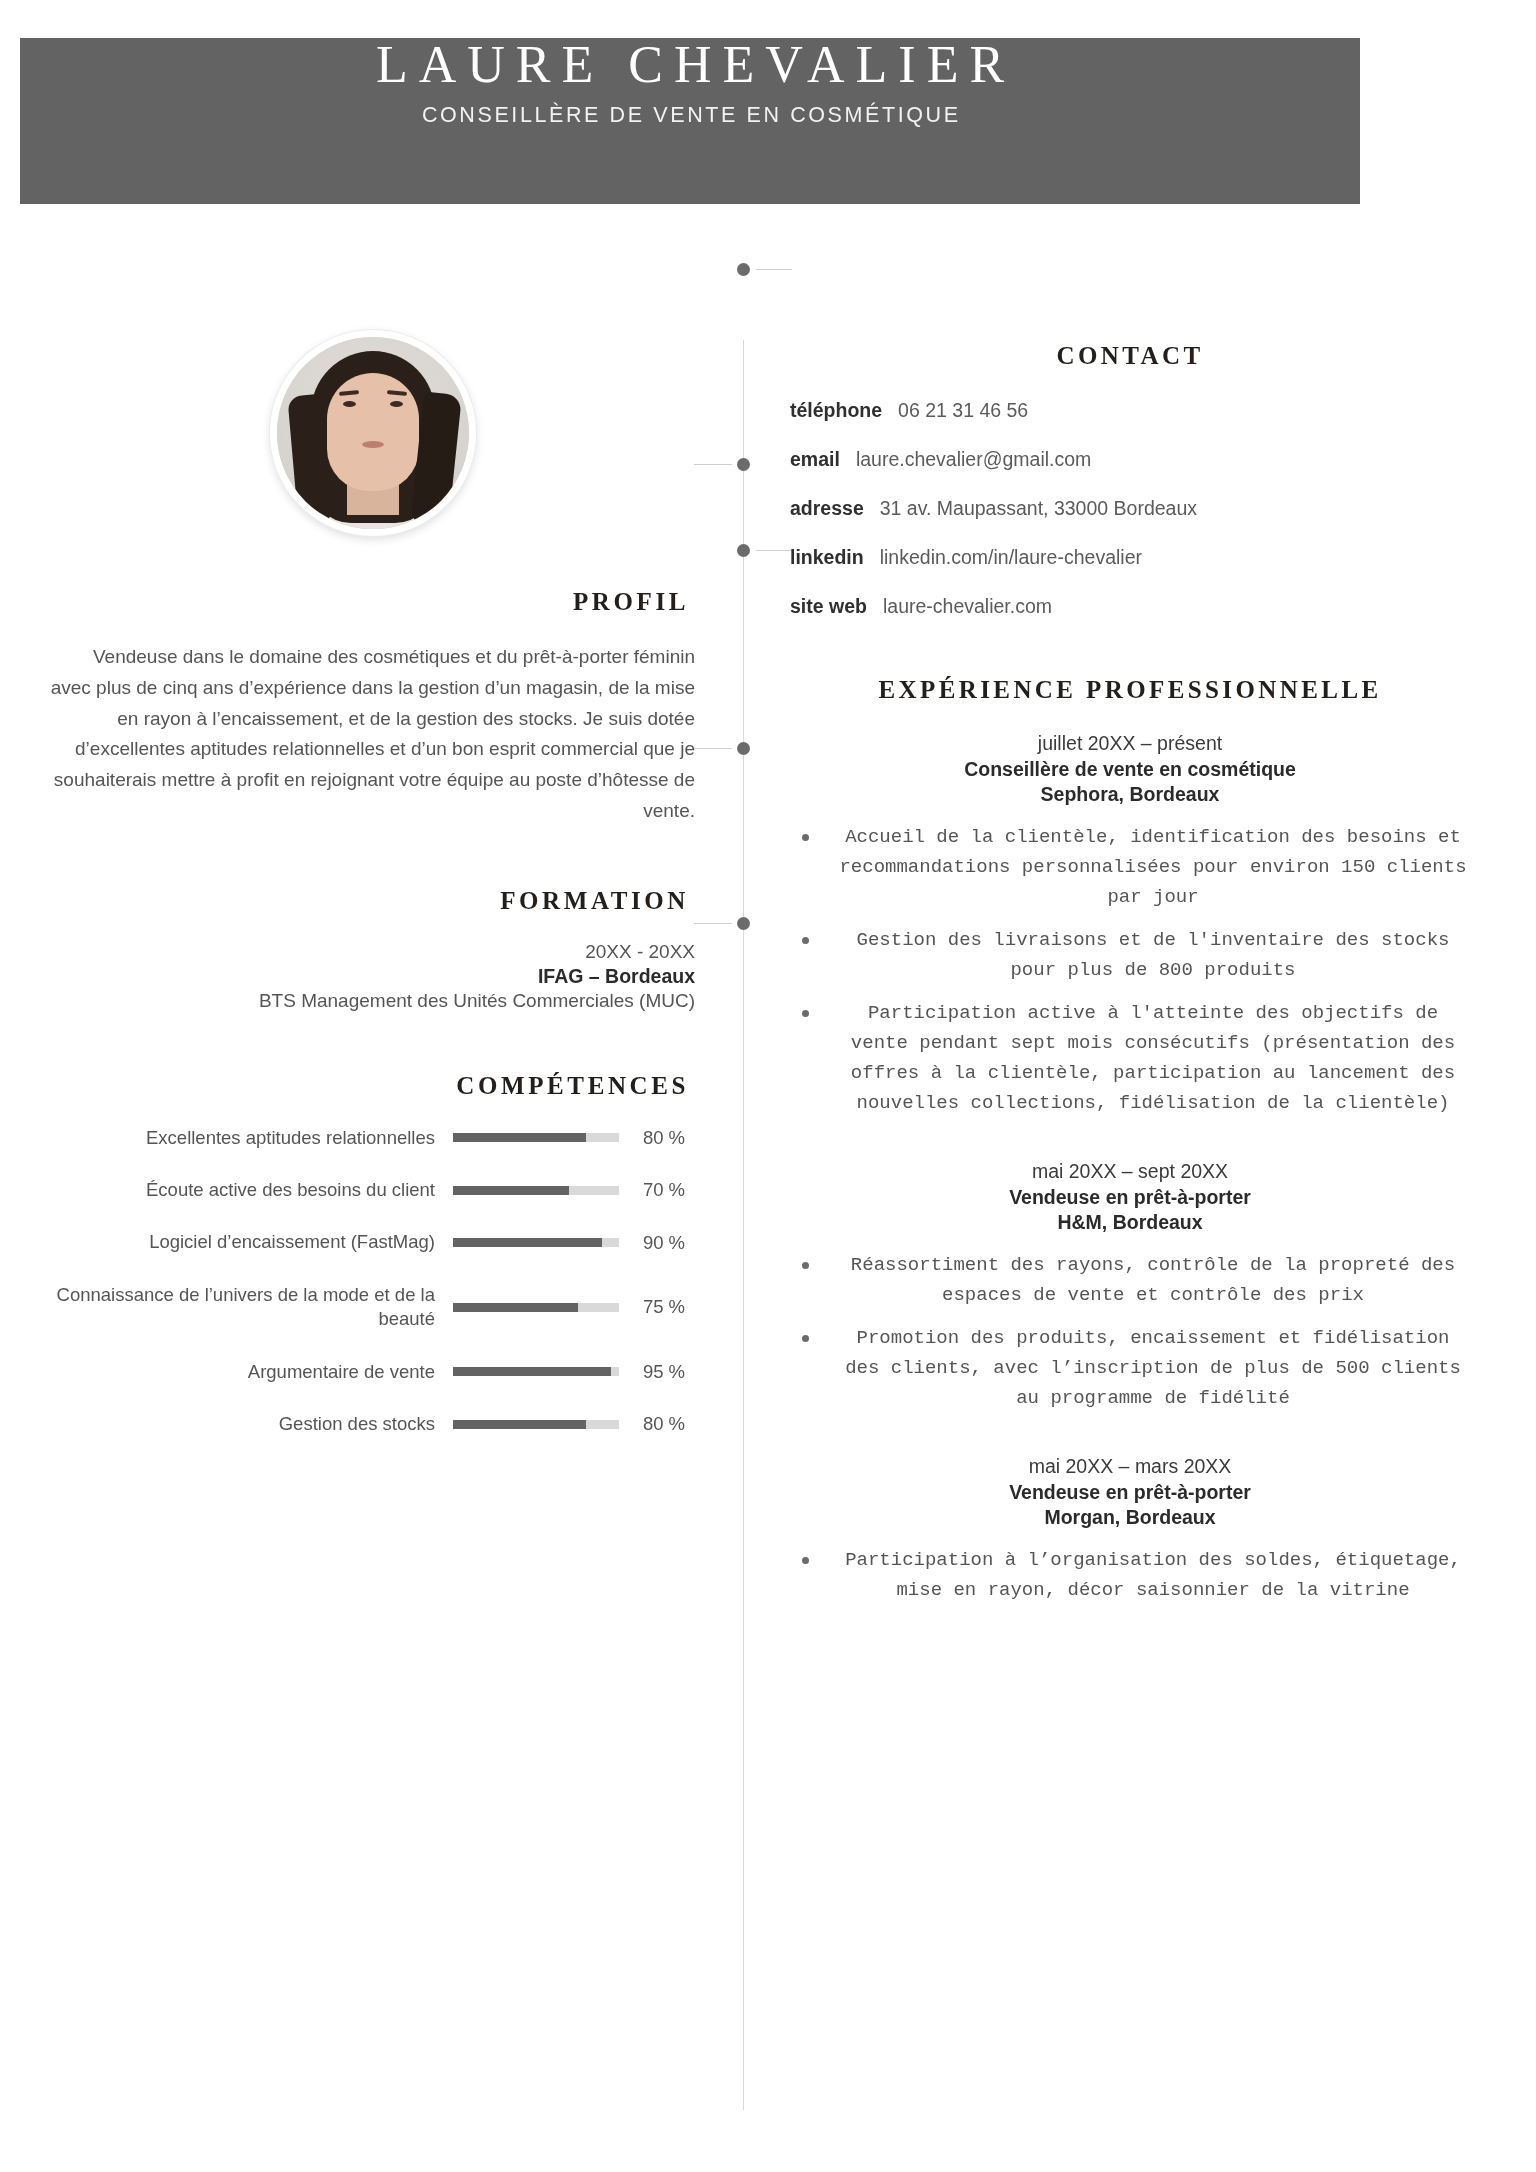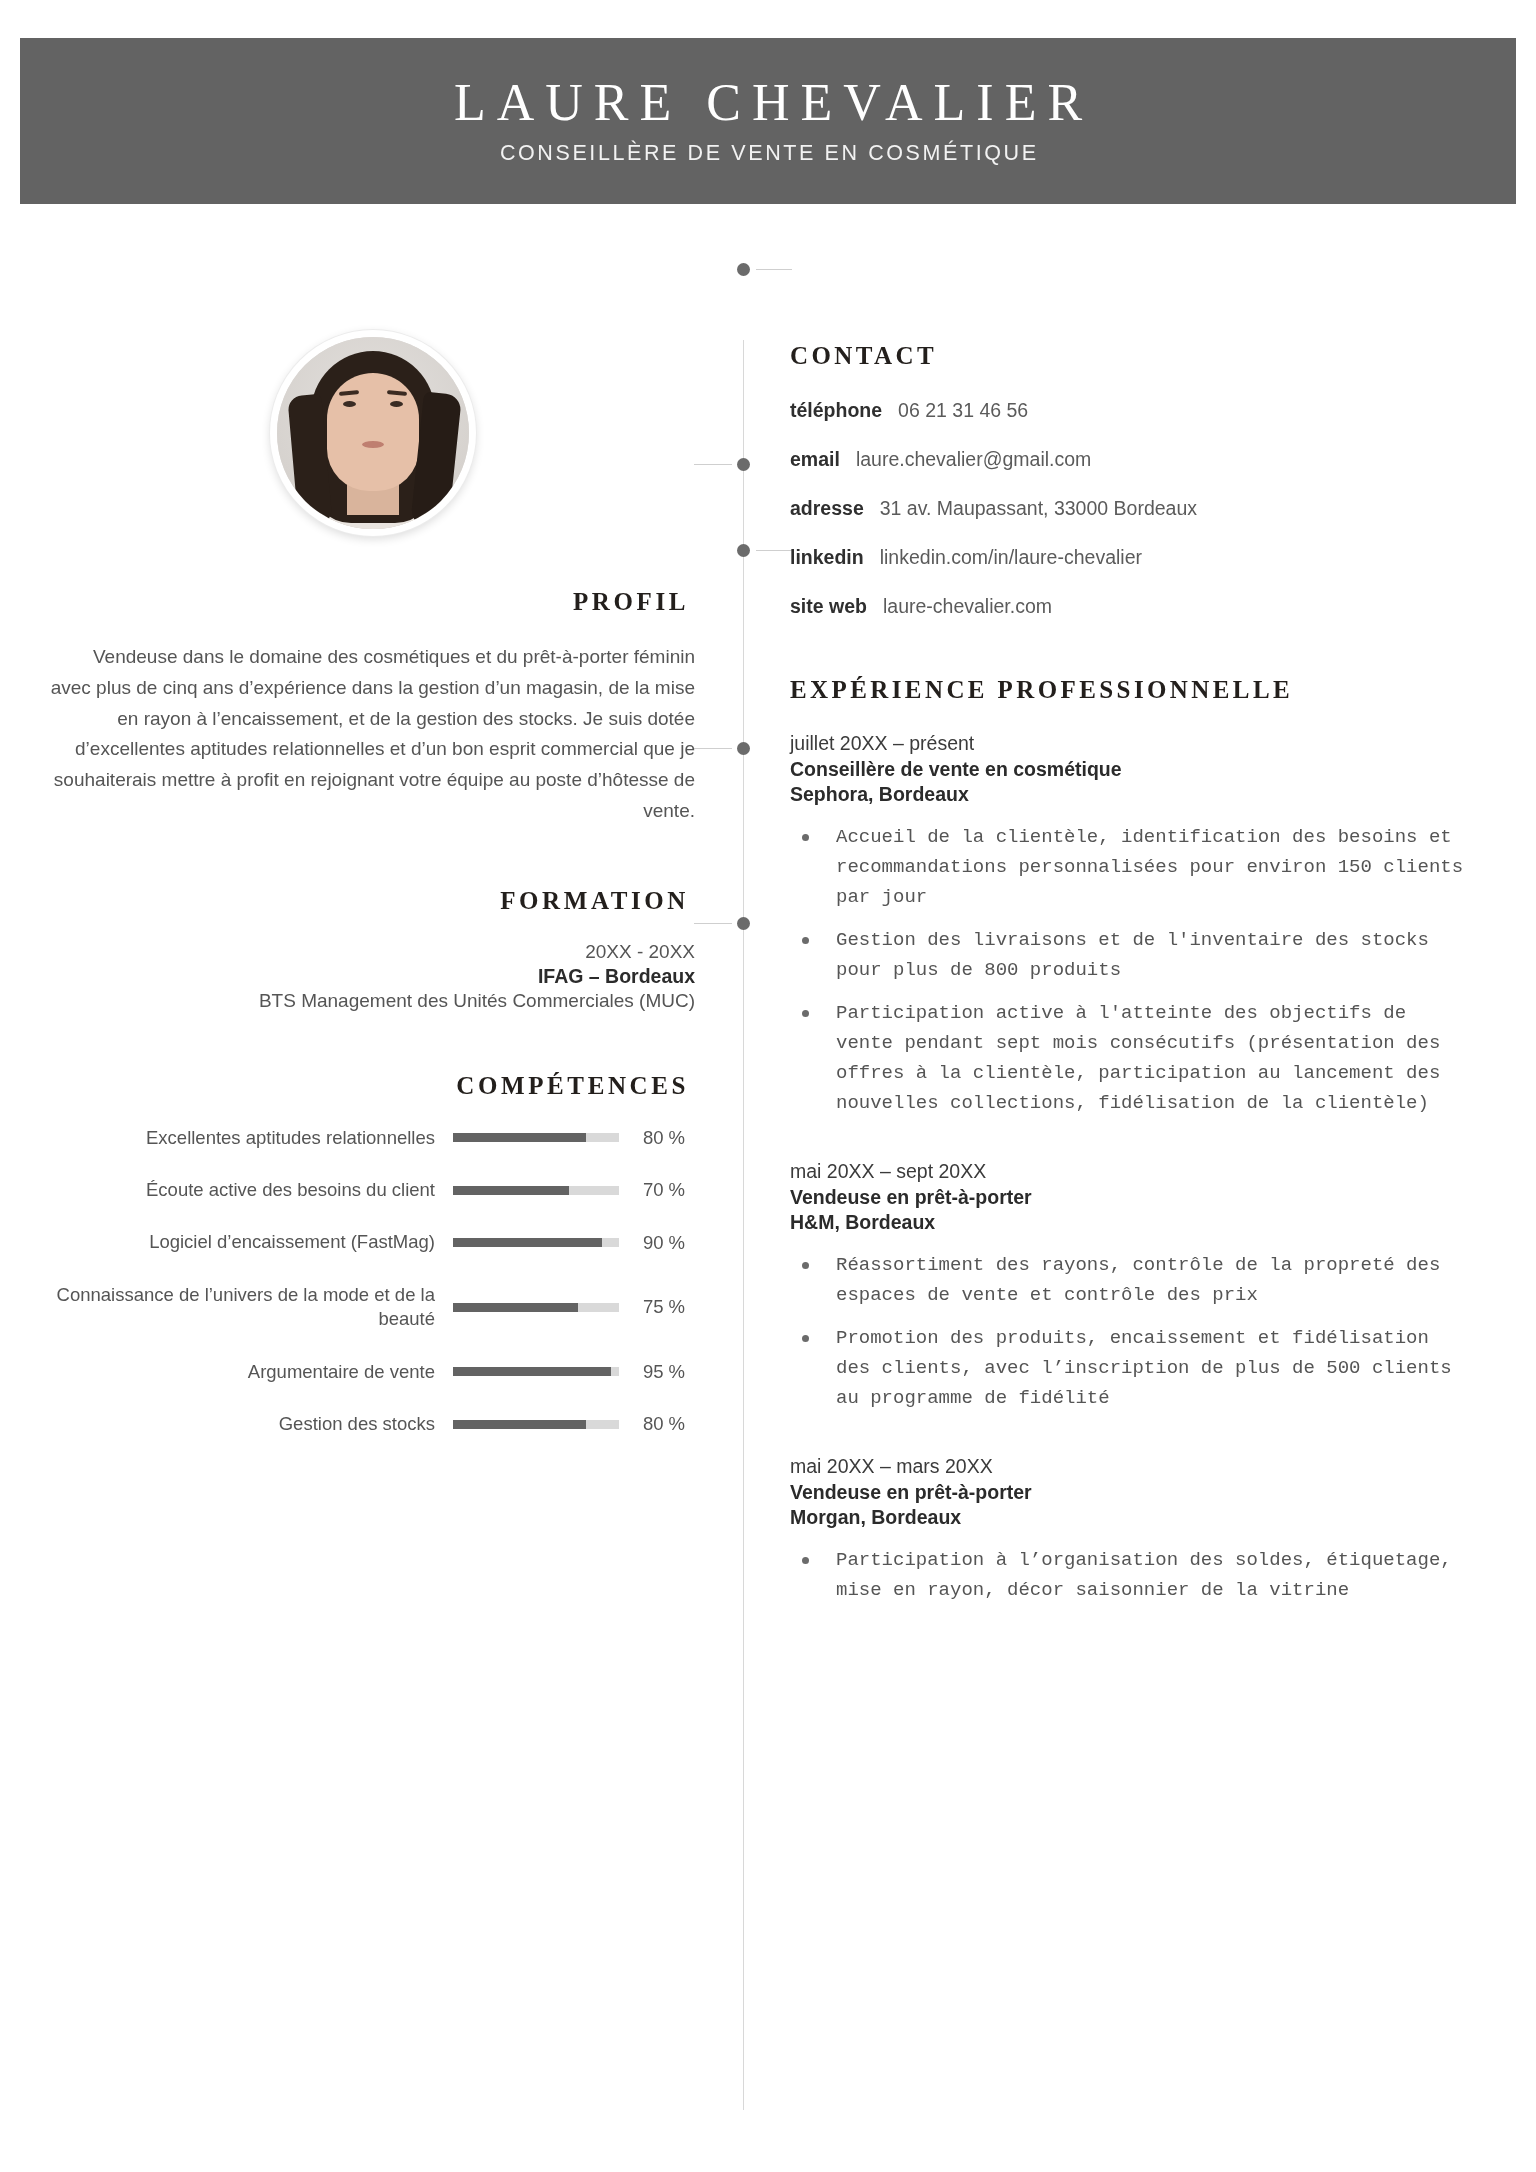--- a/index.html
+++ b/index.html
@@ -21,27 +21,27 @@
     width: 1536px;
     height: 2172px;
     background: #ffffff;
   }
 
   
   .header {
     position: absolute;
     left: 20px;
     top: 38px;
-    width: 1496px;
+    width: 1340px;
     height: 166px;
     background: #636363;
     display: flex;
     flex-direction: column;
     align-items: center;
-    justify-content: center;
+    justify-content: flex-start;
   }
   .header-name {
     font-family: "Liberation Serif", serif;
     color: #ffffff;
     font-size: 52px;
     letter-spacing: 11px;
     font-weight: 400;
     line-height: 1.05;
     text-indent: 11px;
     margin-bottom: 10px;
@@ -83,21 +83,21 @@
     left: 50px;
     top: 330px;
     width: 645px;
     text-align: right;
   }
   .col-right {
     position: absolute;
     left: 790px;
     top: 340px;
     width: 680px;
-    text-align: left;
+    text-align: center;
   }
 
   
   .photo-wrap {
     display: flex;
     justify-content: center;
     margin-bottom: 52px;
   }
   .photo {
     width: 192px;

